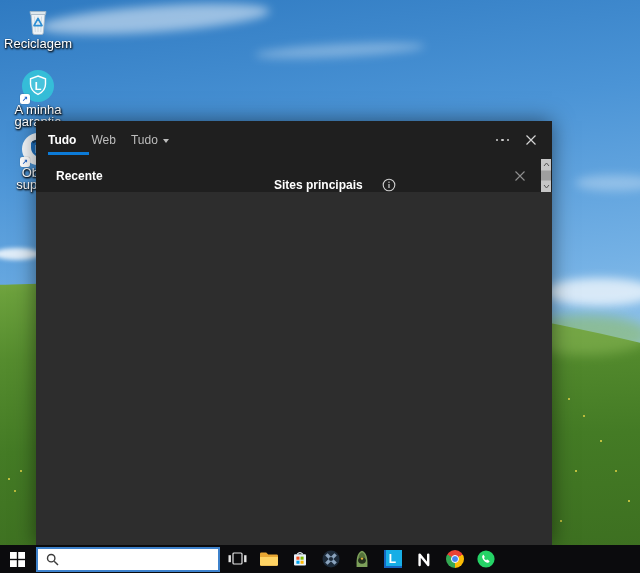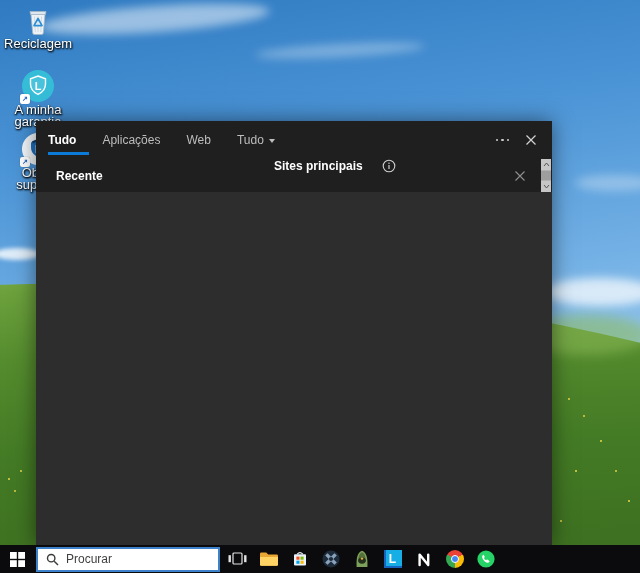--- a/index.html
+++ b/index.html
@@ -37,34 +37,34 @@
     display:flex;align-items:center;justify-content:center;font-size:7px;font-weight:bold;color:#1e62c8;
     box-shadow:0 0 1px rgba(0,0,0,.5);}
   #icon-recycle{left:6px;top:6px;}
   #icon-warranty{left:6px;top:70px;}
   #icon-support{left:6px;top:133px;}
 
   
   .panel{position:absolute;left:36px;top:121px;width:516px;height:424px;background:#2d2d2d;
     box-shadow:0 0 20px rgba(0,0,0,.5);z-index:5;display:flex;flex-direction:column;}
   .panel-header{height:71px;background:#1f1f1f;position:relative;flex:0 0 auto;}
-  .tabs-row{height:38px;display:flex;align-items:center;padding-left:12px;gap:26px;}
+  .tabs-row{height:38px;display:flex;align-items:center;padding-left:12px;gap:15px;}
   .tab{position:relative;height:38px;display:flex;align-items:center;font-size:12px;color:#bdbdbd;cursor:pointer;}
   .tab.active{color:#fff;font-weight:bold;}
   .tab-underline{position:absolute;left:0;bottom:4px;width:calc(100% + 13px);height:3px;background:#0c7bd8;}
   .caret-down{width:0;height:0;border-left:3.5px solid transparent;border-right:3.5px solid transparent;
     border-top:4px solid #bdbdbd;margin-left:5px;margin-top:2px;}
   .header-controls{position:absolute;right:15px;top:0;height:38px;display:flex;align-items:center;gap:14px;}
   .dots{display:flex;gap:3px;cursor:pointer;padding:4px 2px;}
   .dots i{width:2.5px;height:2.5px;border-radius:50%;background:#cfcfcf;}
   .icon-btn{display:flex;align-items:center;justify-content:center;cursor:pointer;}
 
   .section-row{position:relative;height:33px;display:flex;align-items:center;padding-left:20px;}
   .recent-label{font-size:12px;font-weight:bold;color:#fff;}
-  .topsites{position:absolute;left:238px;top:0;height:33px;display:flex;align-items:flex-start;gap:19px;}
+  .topsites{position:absolute;left:238px;top:0;height:33px;display:flex;align-items:flex-end;gap:19px;}
   .topsites-label{font-size:12px;font-weight:bold;color:#fff;}
   .sites-close{position:absolute;right:26px;top:0;height:33px;display:flex;align-items:center;cursor:pointer;}
 
   .mini-scrollbar{position:absolute;right:1px;top:0;width:10px;height:33px;background:#c6c6c6;
     display:flex;flex-direction:column;}
   .sb-btn{flex:0 0 11px;display:flex;align-items:center;justify-content:center;cursor:pointer;}
   .sb-thumb{flex:1;background:#9e9e9e;border-top:1px solid #b2b2b2;border-bottom:1px solid #b2b2b2;cursor:pointer;}
   .panel-body{flex:1;background:#2d2d2d;}
 
   
@@ -140,23 +140,20 @@
       <div>suporte</div>
     </div>
   </div>
 
   <div class="panel">
     <div class="panel-header">
       <div class="tabs-row">
         <div class="tab active">
           <span>Tudo</span>
           <div class="tab-underline"></div>
-        </div>
-        <div class="tab">
-          <span>Aplicações</span>
         </div>
         <div class="tab">
           <span>Web</span>
         </div>
         <div class="tab">
           <span>Tudo</span>
           <span class="caret-down"></span>
         </div>
       </div>
       <div class="header-controls">
@@ -213,21 +210,20 @@
         <rect x="0" y="8.2" width="6.8" height="6.8" fill="#fff"></rect>
         <rect x="8.2" y="8.2" width="6.8" height="6.8" fill="#fff"></rect>
       </svg>
     </div>
 
     <div class="tb-search">
       <svg width="13" height="13" viewBox="0 0 13 13">
         <circle cx="5.2" cy="5.2" r="3.7" fill="none" stroke="#3b3b3b" stroke-width="1.4"></circle>
         <path d="M8.2 8.2 L12 12" stroke="#3b3b3b" stroke-width="1.4"></path>
       </svg>
-      <input type="text" placeholder="Procurar" style="">
     </div>
 
     <div class="tb-icons">
       <div class="tb-icon">
         <svg width="19" height="14" viewBox="0 0 19 14">
           <rect x="5" y="1" width="9" height="11" rx="1" fill="none" stroke="#e4e4e4" stroke-width="1.2"></rect>
           <rect x="0.5" y="3.2" width="2.4" height="7" fill="#e4e4e4"></rect>
           <rect x="16.1" y="3.2" width="2.4" height="7" fill="#e4e4e4"></rect>
         </svg>
       </div>

